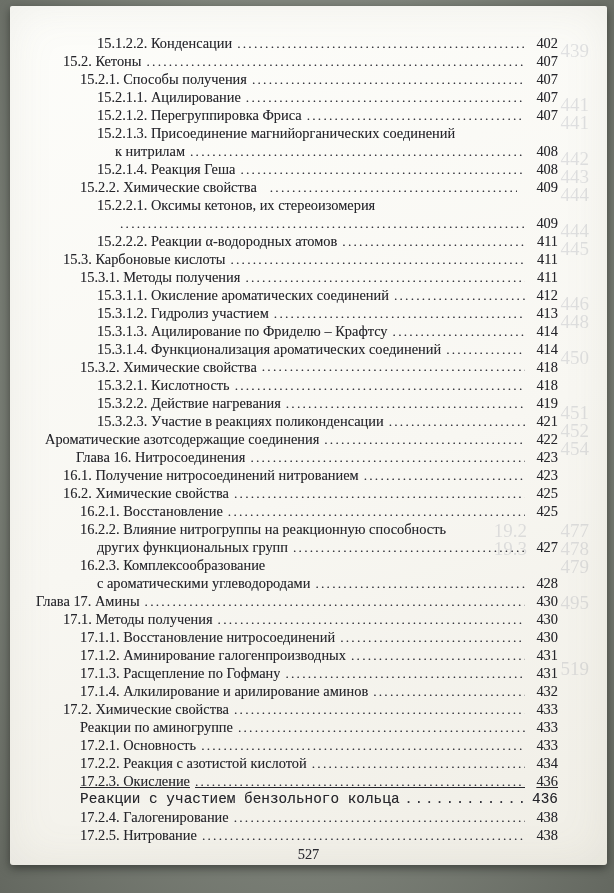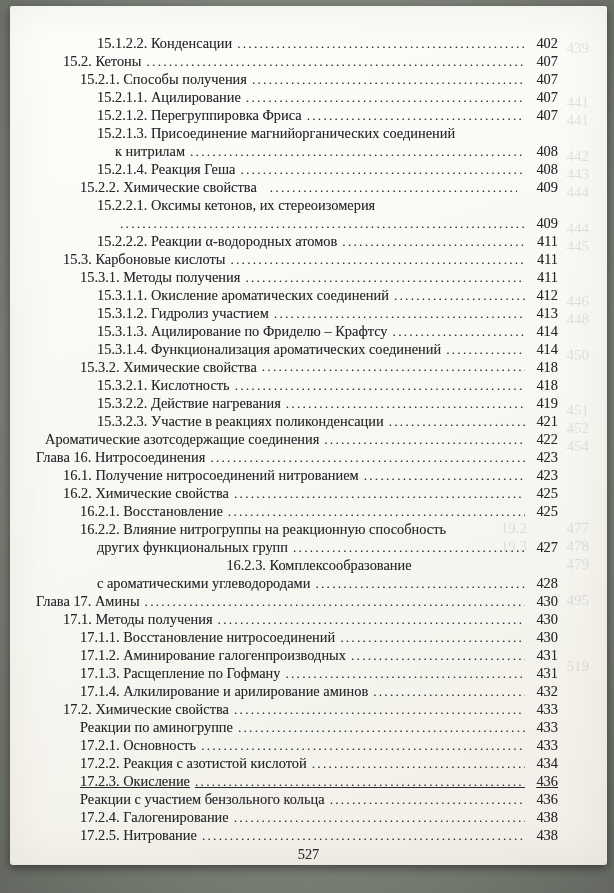--- a/index.html
+++ b/index.html
@@ -27,21 +27,21 @@
     flex:1 1 8px;overflow:hidden;white-space:nowrap;
     letter-spacing:2.2px;margin:0 3px 0 5px;color:#33333a;font-size:13.5px;
   }
   .row .pg{flex:0 0 30px;text-align:right;}
   .footer{
     position:absolute;left:0;right:0;bottom:2px;text-align:center;
     color:#2a2a30;font-size:14.4px;text-shadow:0 0 .4px rgba(40,40,55,.35);
   }
   .ghost{
     position:absolute;color:#434a66;opacity:.14;filter:blur(.7px);
-    font-size:15px;pointer-events:none;
+    font-size:19px;pointer-events:none;
   }
 </style>
 </head>
 <body>
 
 <div class="photo">
   <div class="paper">
     <div id="ghost-layer">
         <span class="ghost" style="top: 34px; right: 18px;">439</span>
         <span class="ghost" style="top: 88px; right: 18px;">441</span>
@@ -169,21 +169,21 @@
         <div class="row" style="padding-left: 61px;">
           <span class="t">15.3.2.3. Участие в реакциях поликонденсации</span>
           <span class="dots">................................................................................................................................................................</span>
           <span class="pg">421</span>
         </div>
         <div class="row" style="padding-left: 9px;">
           <span class="t">Ароматические азотсодержащие соединения</span>
           <span class="dots">................................................................................................................................................................</span>
           <span class="pg">422</span>
         </div>
-        <div class="row" style="padding-left: 0px;">
+        <div class="row" style="padding-left: 0px; margin-left: 40px;">
           <span class="t">Глава 16. Нитросоединения</span>
           <span class="dots">................................................................................................................................................................</span>
           <span class="pg">423</span>
         </div>
         <div class="row" style="padding-left: 27px;">
           <span class="t">16.1. Получение нитросоединений нитрованием</span>
           <span class="dots">................................................................................................................................................................</span>
           <span class="pg">423</span>
         </div>
         <div class="row" style="padding-left: 27px;">
@@ -197,21 +197,21 @@
           <span class="pg">425</span>
         </div>
         <div class="row" style="padding-left: 44px;">
           <span class="t">16.2.2. Влияние нитрогруппы на реакционную способность</span>
         </div>
         <div class="row" style="padding-left: 61px;">
           <span class="t">других функциональных групп</span>
           <span class="dots">................................................................................................................................................................</span>
           <span class="pg">427</span>
         </div>
-        <div class="row" style="padding-left: 44px; justify-content: center;">
+        <div class="row" style="padding-left: 44px;">
           <span class="t">16.2.3. Комплексообразование</span>
         </div>
         <div class="row" style="padding-left: 61px;">
           <span class="t">с ароматическими углеводородами</span>
           <span class="dots">................................................................................................................................................................</span>
           <span class="pg">428</span>
         </div>
         <div class="row" style="padding-left: 0px;">
           <span class="t">Глава 17. Амины</span>
           <span class="dots">................................................................................................................................................................</span>
@@ -260,21 +260,21 @@
         <div class="row" style="padding-left: 44px; justify-content: space-between;">
           <span class="t">17.2.2. Реакция с азотистой кислотой</span>
           <span class="dots">................................................................................................................................................................</span>
           <span class="pg">434</span>
         </div>
         <div class="row" style="padding-left: 44px; text-decoration: underline;">
           <span class="t">17.2.3. Окисление</span>
           <span class="dots">................................................................................................................................................................</span>
           <span class="pg">436</span>
         </div>
-        <div class="row" style="padding-left: 44px;">
+        <div class="row" style="padding-left: 44px; font-family: Liberation Mono, monospace;">
           <span class="t">Реакции с участием бензольного кольца</span>
           <span class="dots">................................................................................................................................................................</span>
           <span class="pg">436</span>
         </div>
         <div class="row" style="padding-left: 44px;">
           <span class="t">17.2.4. Галогенирование</span>
           <span class="dots">................................................................................................................................................................</span>
           <span class="pg">438</span>
         </div>
         <div class="row" style="padding-left: 44px;">

